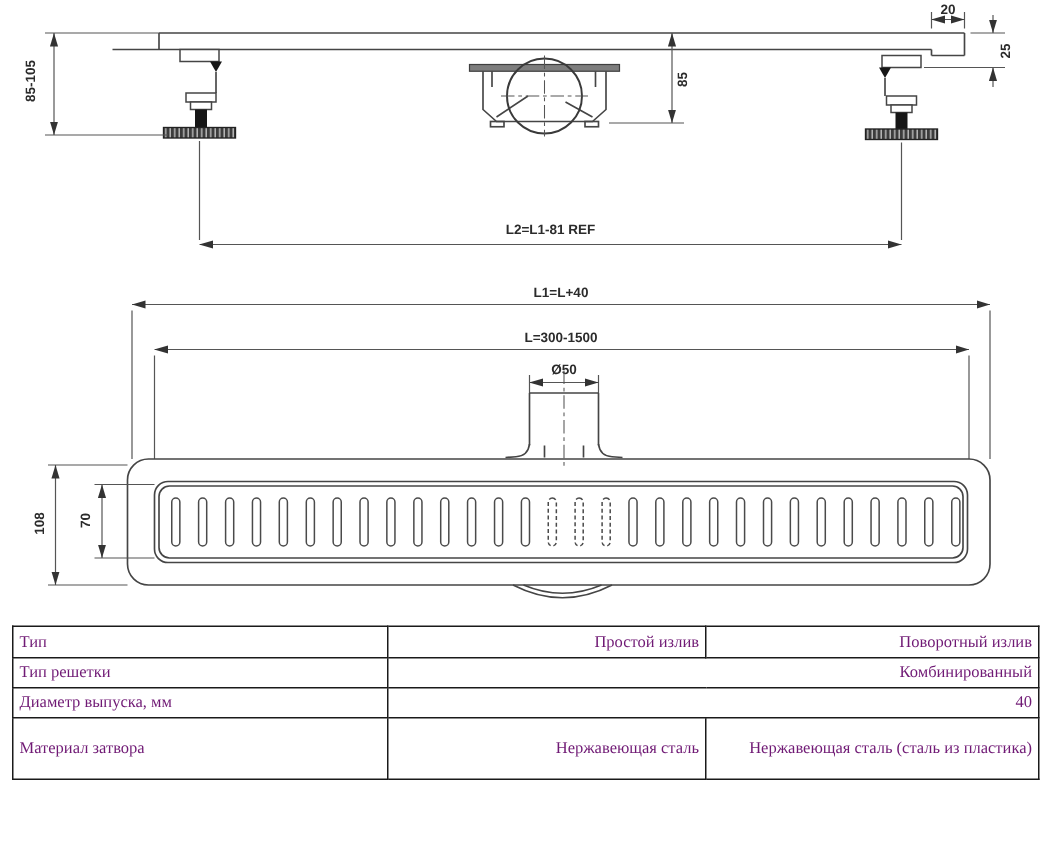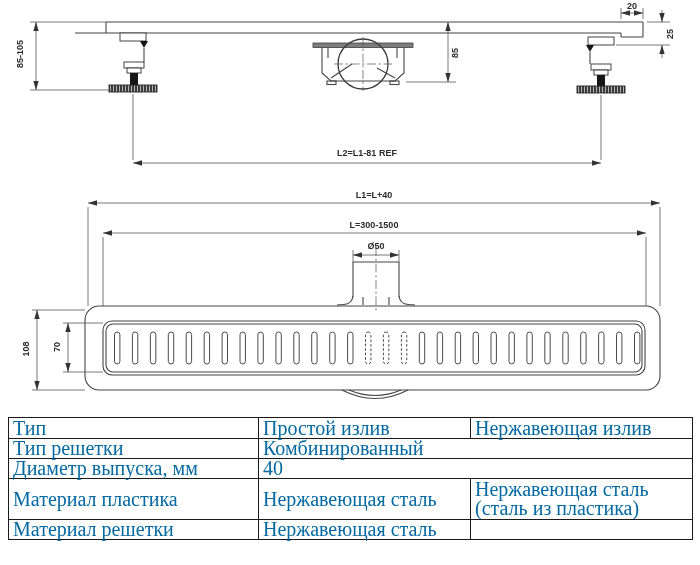--- a/index.html
+++ b/index.html
@@ -8,24 +8,24 @@
   svg{display:block;}
   .geo{stroke:#454545;stroke-width:1.1;fill:none;}
   .geo-bold{stroke:#3a3a3a;stroke-width:1.3;fill:none;}
   .dimline{stroke:#555;stroke-width:0.8;fill:none;}
   .ctr{stroke:#555;stroke-width:0.7;fill:none;stroke-dasharray:9 2.5 2.5 2.5;}
   .dim{font-family:"Liberation Sans",sans-serif;font-size:9px;font-weight:bold;fill:#2b2b2b;}
   #grate-slots rect{fill:none;stroke:#4a4a4a;stroke-width:1;}
   .dark{fill:#161616;stroke:none;}
   .metal{fill:#fff;stroke:#454545;stroke-width:1;}
   table.spec{position:absolute;left:8px;top:417px;width:684px;border-collapse:collapse;
-     font-family:"Liberation Serif",serif;font-size:20px;color:#0369a1;table-layout:fixed;}
+     font-family:"Liberation Serif",serif;font-size:11px;color:#701a75;table-layout:fixed;}
   table.spec td{border:1.6px solid #1a1a1a;padding:0 4px;line-height:19px;vertical-align:middle;}
   td.c1{text-align:left;padding-left:6px;}
-  td.c2{text-align:left;}
+  td.c2{text-align:right;}
   tr.r1 td{height:20px;} tr.r2 td{height:19px;} tr.r3 td{height:18px;}
   tr.r4 td{height:15px;} tr.r5 td{height:40px;} tr.r6 td{height:19px;}
 </style>
 </head>
 <body>
 
 <div class="page">
 
   <svg width="700" height="410" viewBox="0 0 700 410">
     <defs>
@@ -194,35 +194,30 @@
   <table class="spec">
     <colgroup>
         <col style="width:250px">
         <col style="width:212px">
         <col style="width:222px">
       </colgroup>
     <tbody>
       <tr class="r1">
         <td class="c1">Тип</td>
         <td class="c2">Простой излив</td>
-        <td class="c2">Нержавеющая излив</td>
+        <td class="c2">Поворотный излив</td>
       </tr>
       <tr class="r2">
         <td class="c1">Тип решетки</td>
         <td class="c2" colspan="2">Комбинированный</td>
       </tr>
       <tr class="r3">
         <td class="c1">Диаметр выпуска, мм</td>
         <td class="c2" colspan="2">40</td>
       </tr>
       <tr class="r5">
-        <td class="c1">Материал пластика</td>
+        <td class="c1">Материал затвора</td>
         <td class="c2">Нержавеющая сталь</td>
         <td class="c2">Нержавеющая сталь (сталь из пластика)</td>
-      </tr>
-      <tr class="r6">
-        <td class="c1">Материал решетки</td>
-        <td class="c2">Нержавеющая сталь</td>
-        <td class="c2"></td>
       </tr>
     </tbody>
   </table>
 </div>
 
 </body></html>

